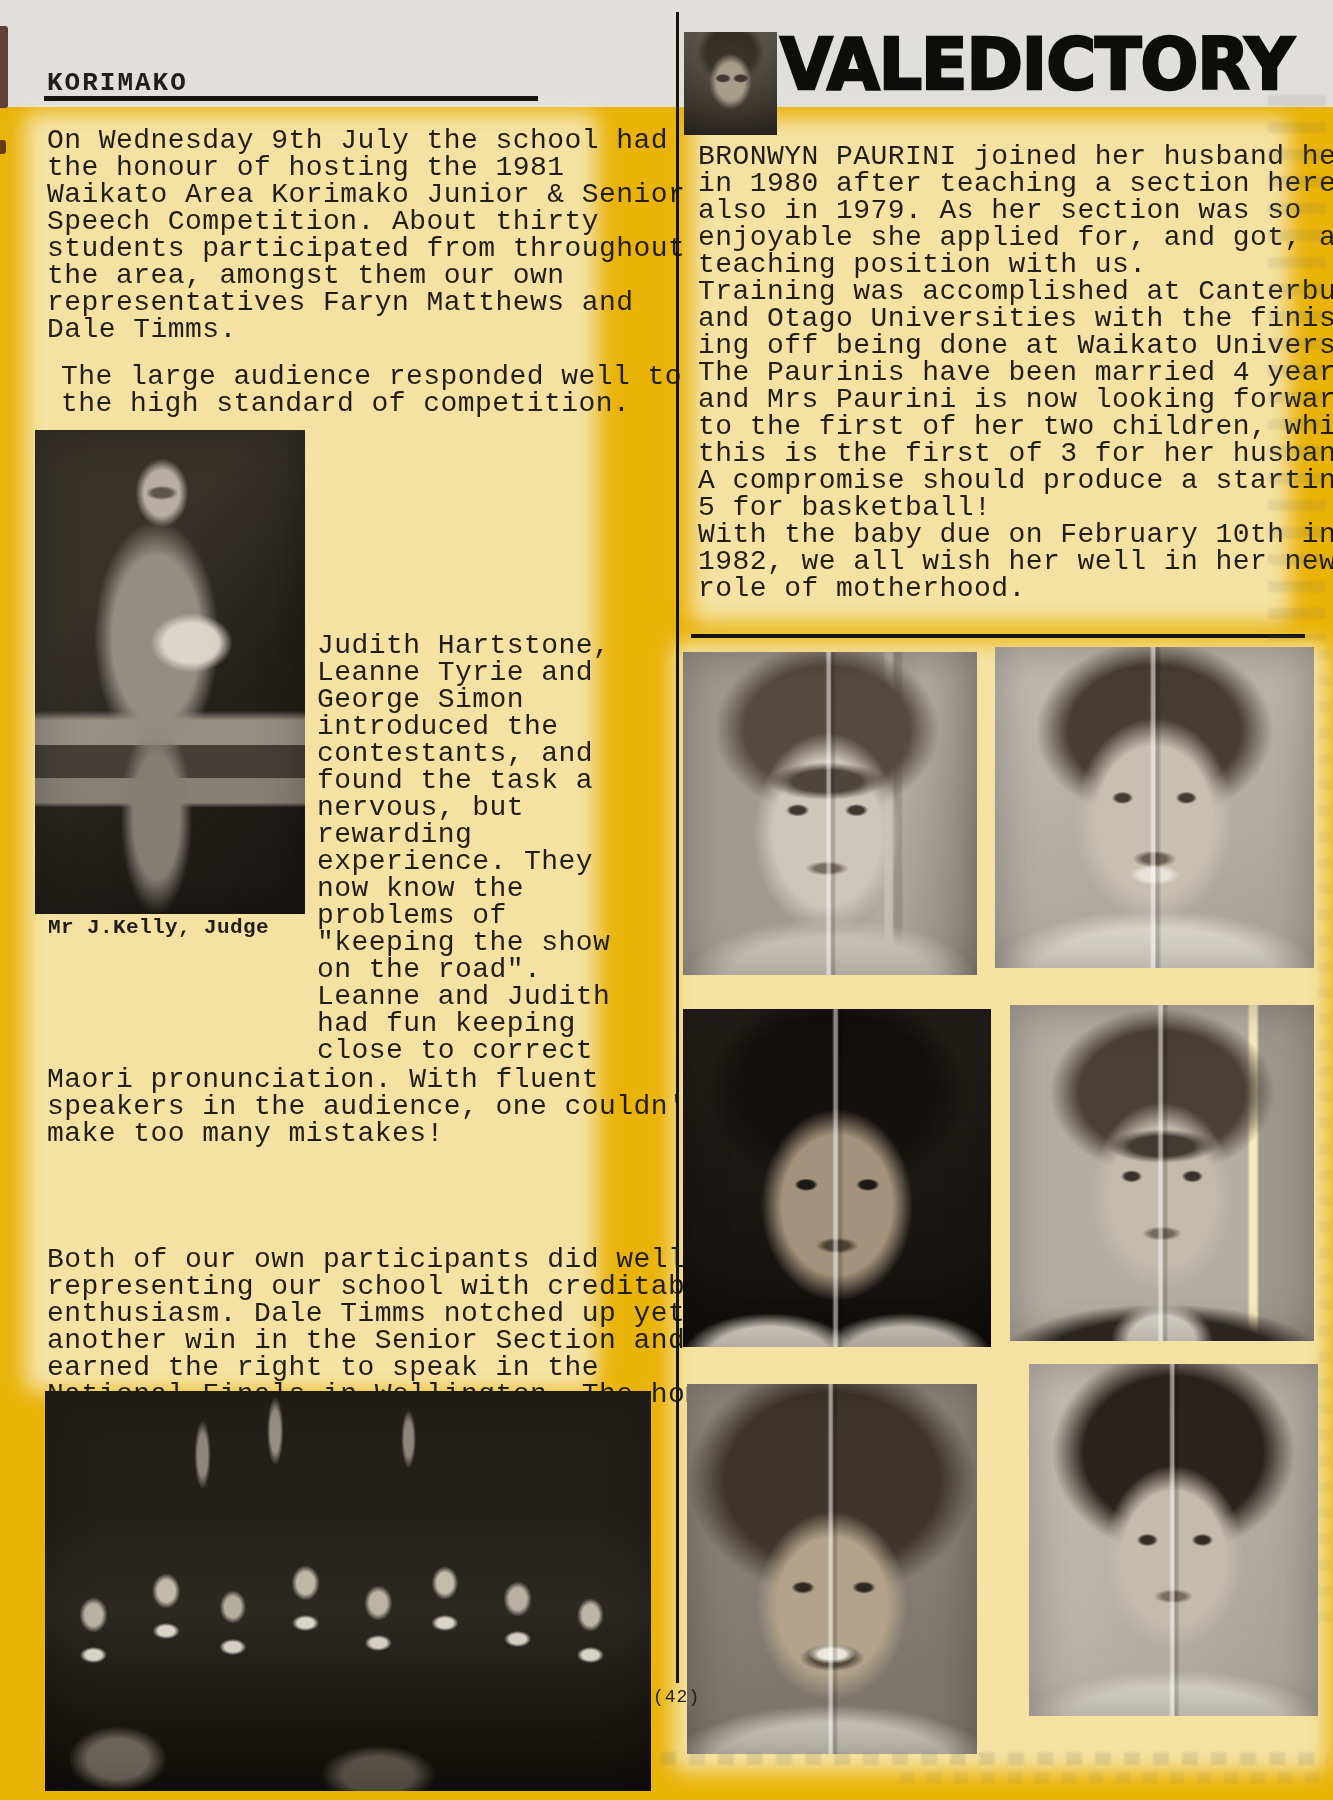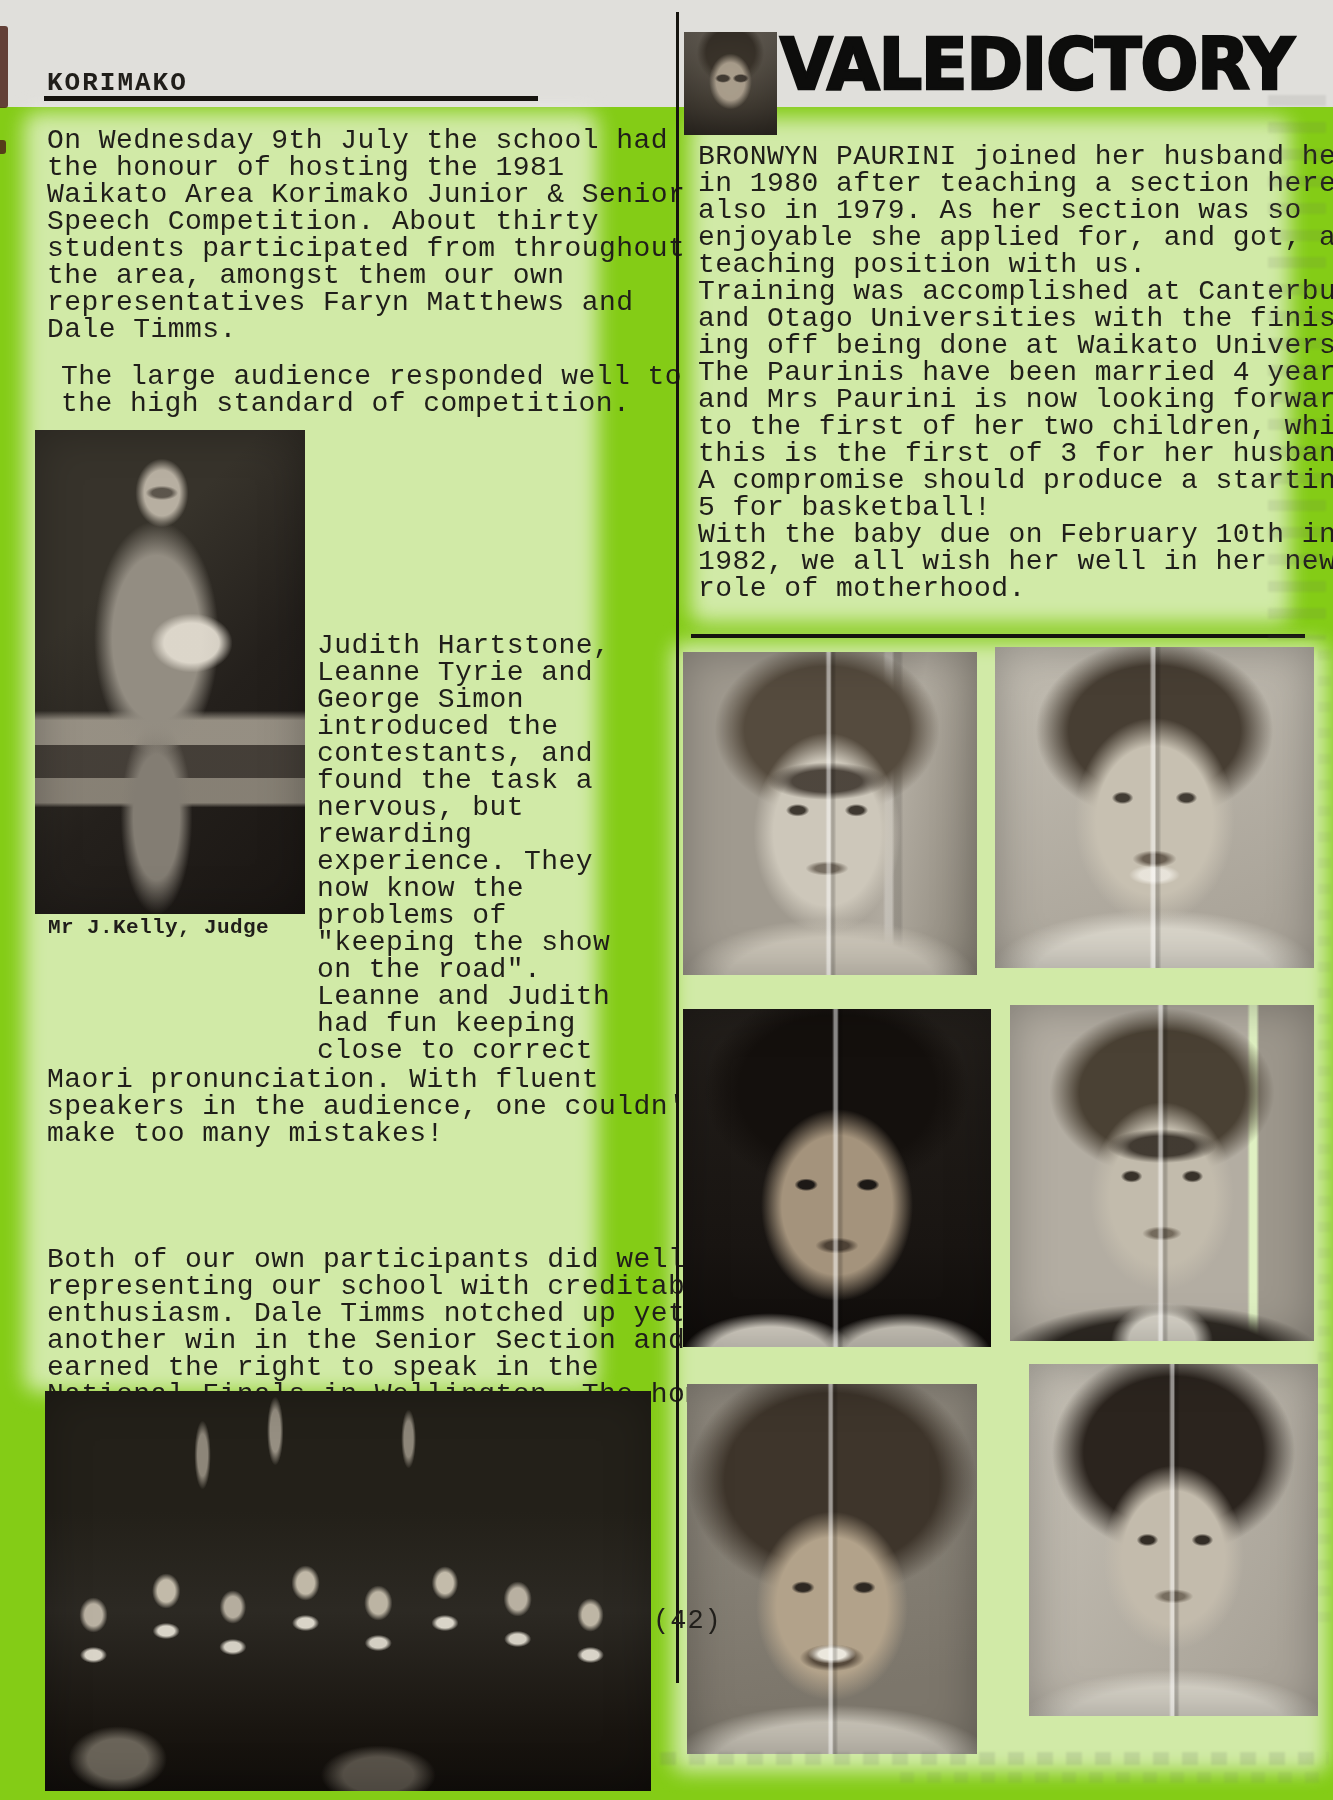--- a/index.html
+++ b/index.html
@@ -1,19 +1,19 @@
 <!DOCTYPE html>
 <html><head>
 <meta charset="utf-8">
 <title>Scanned yearbook page</title>
 <style>
   html,body{margin:0;padding:0;background:#cfcecb;}
   #page{
     position:relative;width:1333px;height:1800px;overflow:hidden;
-    background:#84cc16;
+    background:#eab308;
     font-family:"Liberation Mono","DejaVu Sans Mono",monospace;
     color:#201e1a;
   }
   .abs{position:absolute;}
   
   #top-band{left:0;top:0;width:1333px;height:107px;background:#e0dfdb;}
   .patch{background:rgba(250,250,246,.65);filter:blur(10px);border-radius:14px;}
   #patch-left{left:24px;top:112px;width:574px;height:1280px;}
   #patch-right-text{left:690px;top:118px;width:600px;height:505px;}
   #patch-right-grid{left:672px;top:642px;width:656px;height:1130px;}
@@ -23,21 +23,21 @@
   .mono-sm{font-size:21px;line-height:26px;letter-spacing:.4px;white-space:pre;}
   #korimako-heading{left:47px;top:68px;font-size:26px;font-weight:bold;letter-spacing:2px;}
   #korimako-underline{left:44px;top:96px;width:494px;height:5px;background:#16140f;}
   #para1{left:47px;top:127px;}
   #para2-intro{left:61px;top:363px;}
   #para2-wrap{left:317px;top:423px;}
   #para3-wrap{left:317px;top:632px;}
   #judge-caption{left:48px;top:915px;font-weight:bold;}
   #para3-cont{left:47px;top:1066px;}
   #para4{left:47px;top:1246px;}
-  #page-number{left:653px;top:1608px;font-size:27px;letter-spacing:1px;}
+  #page-number{left:653px;top:1684px;font-size:18px;letter-spacing:1px;}
 
   
   #divider{left:676px;top:12px;width:3px;height:1671px;background:#16140f;}
   #section-rule{left:691px;top:634px;width:614px;height:4px;background:#16140f;}
 
   
   #vale-heading{
     left:780px;top:22px;width:540px;
     font-family:"DejaVu Sans","Liberation Sans",sans-serif;
     font-size:68px;font-weight:bold;letter-spacing:-1px;color:#0d0d0c;

